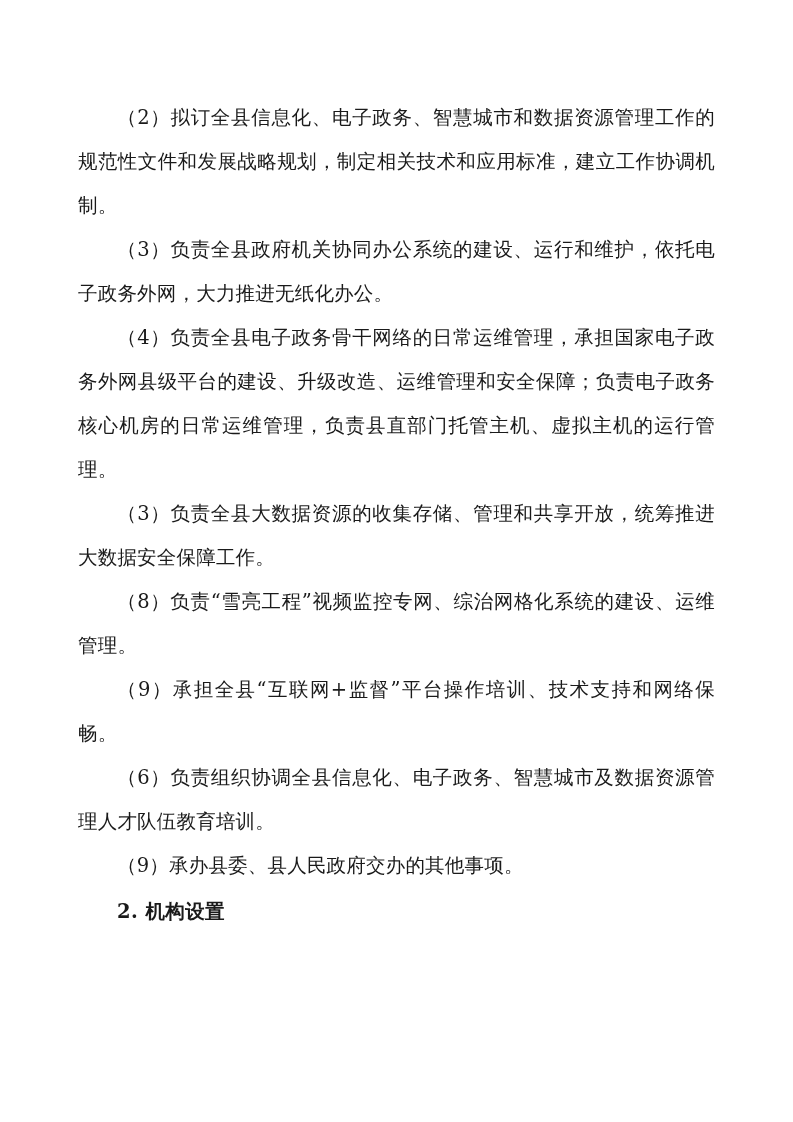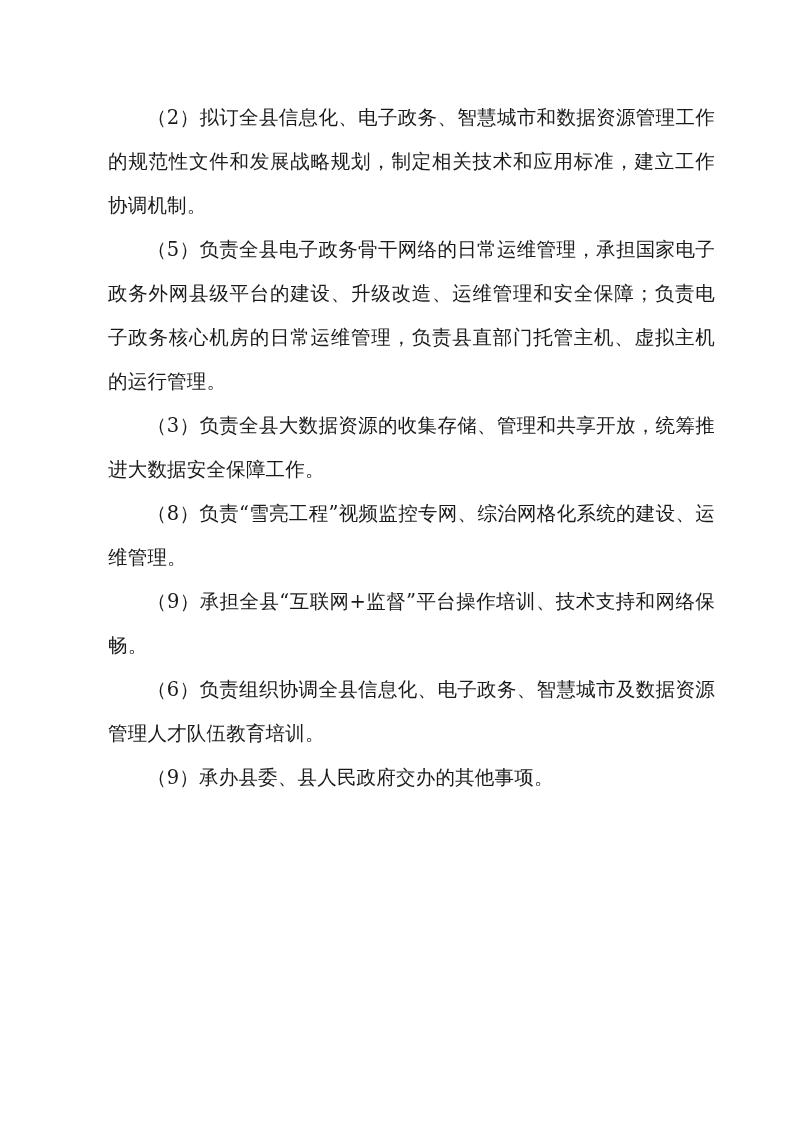--- a/index.html
+++ b/index.html
@@ -13,21 +13,21 @@
     font-family: "DejaVu Serif", "Liberation Serif", serif;
     color: #1a1a1a;
     overflow: hidden;
   }
   .page {
     position: relative;
     width: 793px;
     height: 1122px;
     background: #ffffff;
     box-sizing: border-box;
-    padding: 96px 78px 60px 108px;
+    padding: 96px 78px 60px 78px;
   }
   .doc-body {
     font-size: 19.5px;
     line-height: 44px;
     text-align: justify;
     text-justify: inter-ideograph;
   }
   .para {
     margin: 0;
     text-indent: 2em;
@@ -50,24 +50,29 @@
   }
   .spacer-sm { height: 2px; }
 </style>
 </head>
 <body>
 
 <div class="page">
   <div class="doc-body">
 
     <p class="para">（2）拟订全县信息化、电子政务、智慧城市和数据资源管理工作的规范性文件和发展战略规划，制定相关技术和应用标准，建立工作协调机制。</p>
-    <p class="para">（5）负责全县电子政务骨干网络的日常运维管理，承担国家电子政务外网县级平台的建设、升级改造、运维管理和安全保障；负责电子政务核心机房的日常运维管理，负责县直部门托管主机、虚拟主机的运行管理。</p>
+    <p class="para">（3）负责全县政府机关协同办公系统的建设、运行和维护，依托电子政务外网，大力推进无纸化办公。</p>
+    <p class="para">（4）负责全县电子政务骨干网络的日常运维管理，承担国家电子政务外网县级平台的建设、升级改造、运维管理和安全保障；负责电子政务核心机房的日常运维管理，负责县直部门托管主机、虚拟主机的运行管理。</p>
     <p class="para">（3）负责全县大数据资源的收集存储、管理和共享开放，统筹推进大数据安全保障工作。</p>
     <p class="para">（8）负责“雪亮工程”视频监控专网、综治网格化系统的建设、运维管理。</p>
     <p class="para">（9）承担全县“互联网+监督”平台操作培训、技术支持和网络保畅。</p>
     <p class="para">（6）负责组织协调全县信息化、电子政务、智慧城市及数据资源管理人才队伍教育培训。</p>
     <p class="para">（9）承办县委、县人民政府交办的其他事项。</p>
 
     <div class="spacer-sm"></div>
+      <p class="heading">
+      <span class="num">2.</span>
+      <span>机构设置</span>
+    </p>
 
 
   </div>
 </div>
 
 </body></html>

